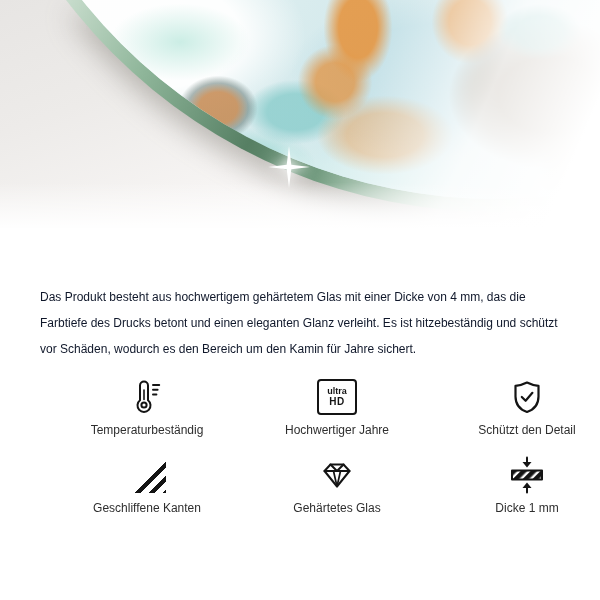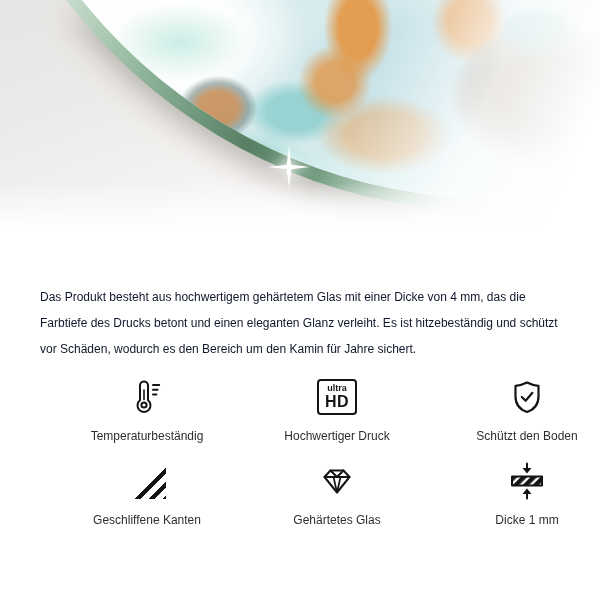--- a/index.html
+++ b/index.html
@@ -50,29 +50,29 @@
   .content { padding:0 40px; }
   .title { margin-top:6px; font-family:"Liberation Serif", serif; font-weight:400;
     font-size:27px; line-height:35px; color:#1d1d1d; letter-spacing:.2px; }
   .desc { margin-top:15px; font-size:12px; line-height:26px; color:#0f172a; max-width:527px; }
 
   
   .features { margin:12px 0 0 12px; display:grid;
     grid-template-columns:190px 190px 190px; row-gap:15px; }
   .feature { display:flex; flex-direction:column; align-items:center; }
   .icon-slot { height:46px; display:flex; align-items:center; justify-content:center; }
-  .feature-label { margin-top:9px; font-size:12px; color:#2e2e2e; text-align:center; }
+  .feature-label { margin-top:3px; font-size:12px; color:#2e2e2e; text-align:center; }
 
   svg.fi { stroke:#141414; fill:none; stroke-width:2; stroke-linecap:round; stroke-linejoin:round; }
 
   .uhd-box { width:40px; height:36px; border:2.5px solid #141414; border-radius:4px;
     display:flex; flex-direction:column; align-items:center; justify-content:center;
     line-height:1; color:#141414; }
   .uhd-top { font-size:9px; font-weight:700; }
-  .uhd-bottom { font-size:16px; font-weight:800; letter-spacing:.5px; margin-top:1px; }
+  .uhd-bottom { font-size:10px; font-weight:800; letter-spacing:.5px; margin-top:1px; }
 
   .stripes { width:38px; height:36px;
     clip-path:polygon(0 100%, 100% 0, 100% 100%);
     background:repeating-linear-gradient(135deg,#141414 0 4.5px, transparent 4.5px 10px); }
 </style>
 </head>
 <body>
 
 <div class="page">
 
@@ -108,31 +108,31 @@
         <div class="feature-label">Temperaturbeständig</div>
       </div>
 
       <div class="feature">
         <div class="icon-slot">
           <div class="uhd-box">
             <span class="uhd-top">ultra</span>
             <span class="uhd-bottom">HD</span>
           </div>
         </div>
-        <div class="feature-label">Hochwertiger Druck</div>
+        <div class="feature-label">Hochwertiger Jahre</div>
       </div>
 
       <div class="feature">
         <div class="icon-slot">
           <svg class="fi" width="40" height="40" viewBox="0 0 40 40" style="stroke-width:2.2">
             <path d="M20 5.5 C16.5 7.3 12.6 8.4 8.5 8.9 V19.5 C8.5 27.4 13.1 32.6 20 35 C26.9 32.6 31.5 27.4 31.5 19.5 V8.9 C27.4 8.4 23.5 7.3 20 5.5 Z"></path>
             <path d="M14.8 20 L18.6 23.8 L25.4 15.8"></path>
           </svg>
         </div>
-        <div class="feature-label">Schützt den Boden</div>
+        <div class="feature-label">Schützt den Detail</div>
       </div>
 
       <div class="feature">
         <div class="icon-slot">
           <div class="stripes"></div>
         </div>
         <div class="feature-label">Geschliffene Kanten</div>
       </div>
 
       <div class="feature">

